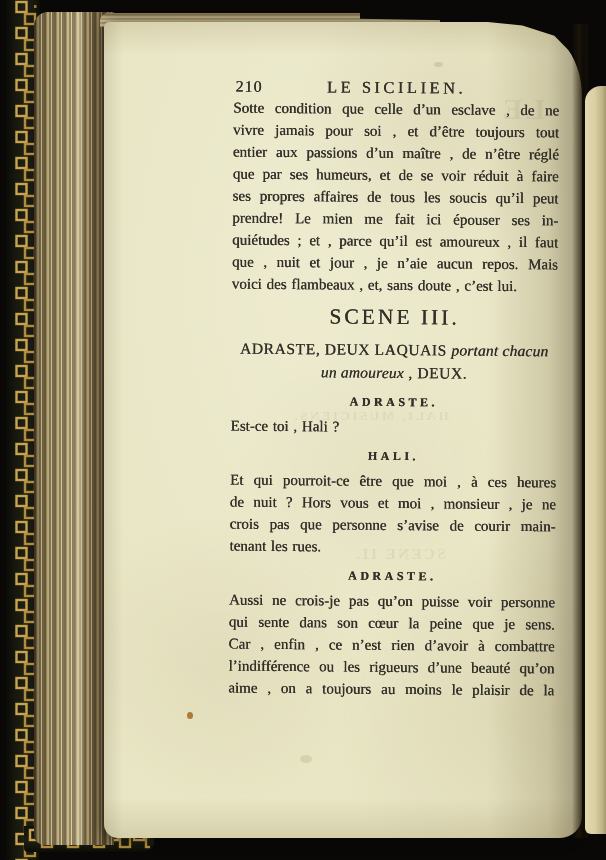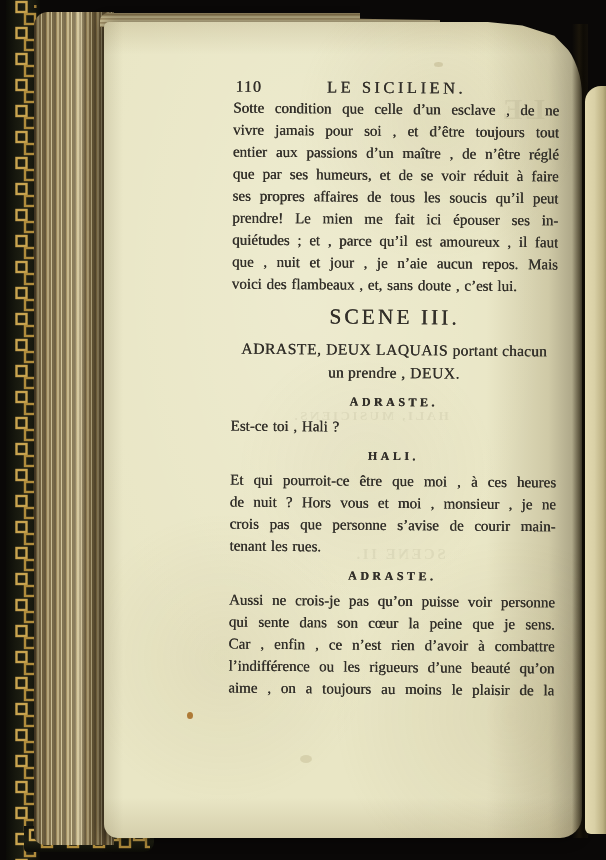--- a/index.html
+++ b/index.html
@@ -87,21 +87,21 @@
   .runhead{position:relative; height:20px; line-height:20px; font-size:16px;}
   .pagenum{position:absolute; left:2px; top:0; letter-spacing:1px;}
   .runtitle{display:block; text-align:center; letter-spacing:3.5px; font-size:16.5px;}
   .para{margin:0;}
   .line{height:22px; line-height:22px; font-size:15px; overflow:hidden; word-spacing:1px;}
   .line.j{text-align:justify; text-align-last:justify;}
   .scene-heading{margin-top:8px; height:26px; line-height:26px; text-align:center;
     font-size:21.5px; letter-spacing:3px;}
   .cast{margin-top:8px; text-align:center;}
   .cast .cline{height:23px; line-height:23px; font-size:15.5px; letter-spacing:.6px;}
-  .cast .it{letter-spacing:.2px;}
+  .cast .it{font-style:italic; letter-spacing:.2px;}
   .speaker{margin-top:10px; height:16px; line-height:16px; text-align:center;
     font-size:12px; font-weight:700; letter-spacing:3.5px;}
   .speech{margin-top:6px;}
   
   .ghost{position:absolute; color:#6d6747; opacity:.09; transform:scaleX(-1);
     filter:blur(.6px); letter-spacing:2.5px; white-space:nowrap; font-weight:700;}
   
   .speck1{position:absolute; left:83px; top:690px; width:6px; height:7px;
     border-radius:50%; background:#a4671f; opacity:.85;}
   .speck2{position:absolute; left:196px; top:733px; width:12px; height:8px;
@@ -149,41 +149,41 @@
     <div class="speck3"></div>
 
     <div id="ghost-layer">
         <div class="ghost" style="left: 396px; top: 70px; font-size: 30px;">LE</div>
         <div class="ghost" style="left: 188px; top: 386px; font-size: 13px;">HALI, MUSICIENS.</div>
         <div class="ghost" style="left: 250px; top: 524px; font-size: 15px;">SCENE II.</div>
       </div>
 
     <div class="textblock">
       <div class="runhead">
-        <span class="pagenum">110</span>
+        <span class="pagenum">210</span>
         <span class="runtitle">LE SICILIEN.</span>
       </div>
 
       <div class="para" id="opening-paragraph">
           <div class="line j">Sotte condition que celle d’un esclave , de ne</div>
           <div class="line j">vivre jamais pour soi , et d’être toujours tout</div>
           <div class="line j">entier aux passions d’un maître , de n’être réglé</div>
           <div class="line j">que par ses humeurs, et de se voir réduit à faire</div>
           <div class="line j">ses propres affaires de tous les soucis qu’il peut</div>
           <div class="line j">prendre! Le mien me fait ici épouser ses in-</div>
           <div class="line j">quiétudes ; et , parce qu’il est amoureux , il faut</div>
           <div class="line j">que , nuit et jour , je n’aie aucun repos. Mais</div>
           <div class="line">voici des flambeaux , et, sans doute , c’est lui.</div>
         </div>
 
       <div class="scene-heading">SCENE III.</div>
 
       <div class="cast" id="cast-list">
           <div class="cline"><span>ADRASTE, DEUX LAQUAIS </span><span class="it">portant chacun</span></div>
-          <div class="cline"><span class="it">un prendre</span><span> , DEUX.</span></div>
+          <div class="cline"><span class="it">un amoureux</span><span> , DEUX.</span></div>
         </div>
 
       <div id="speeches">
           <div class="speaker">ADRASTE.</div>
           <div class="speech">
             <div class="line">Est-ce toi , Hali ?</div>
           </div>
           <div class="speaker">HALI.</div>
           <div class="speech">
             <div class="line j">Et qui pourroit-ce être que moi , à ces heures</div>

